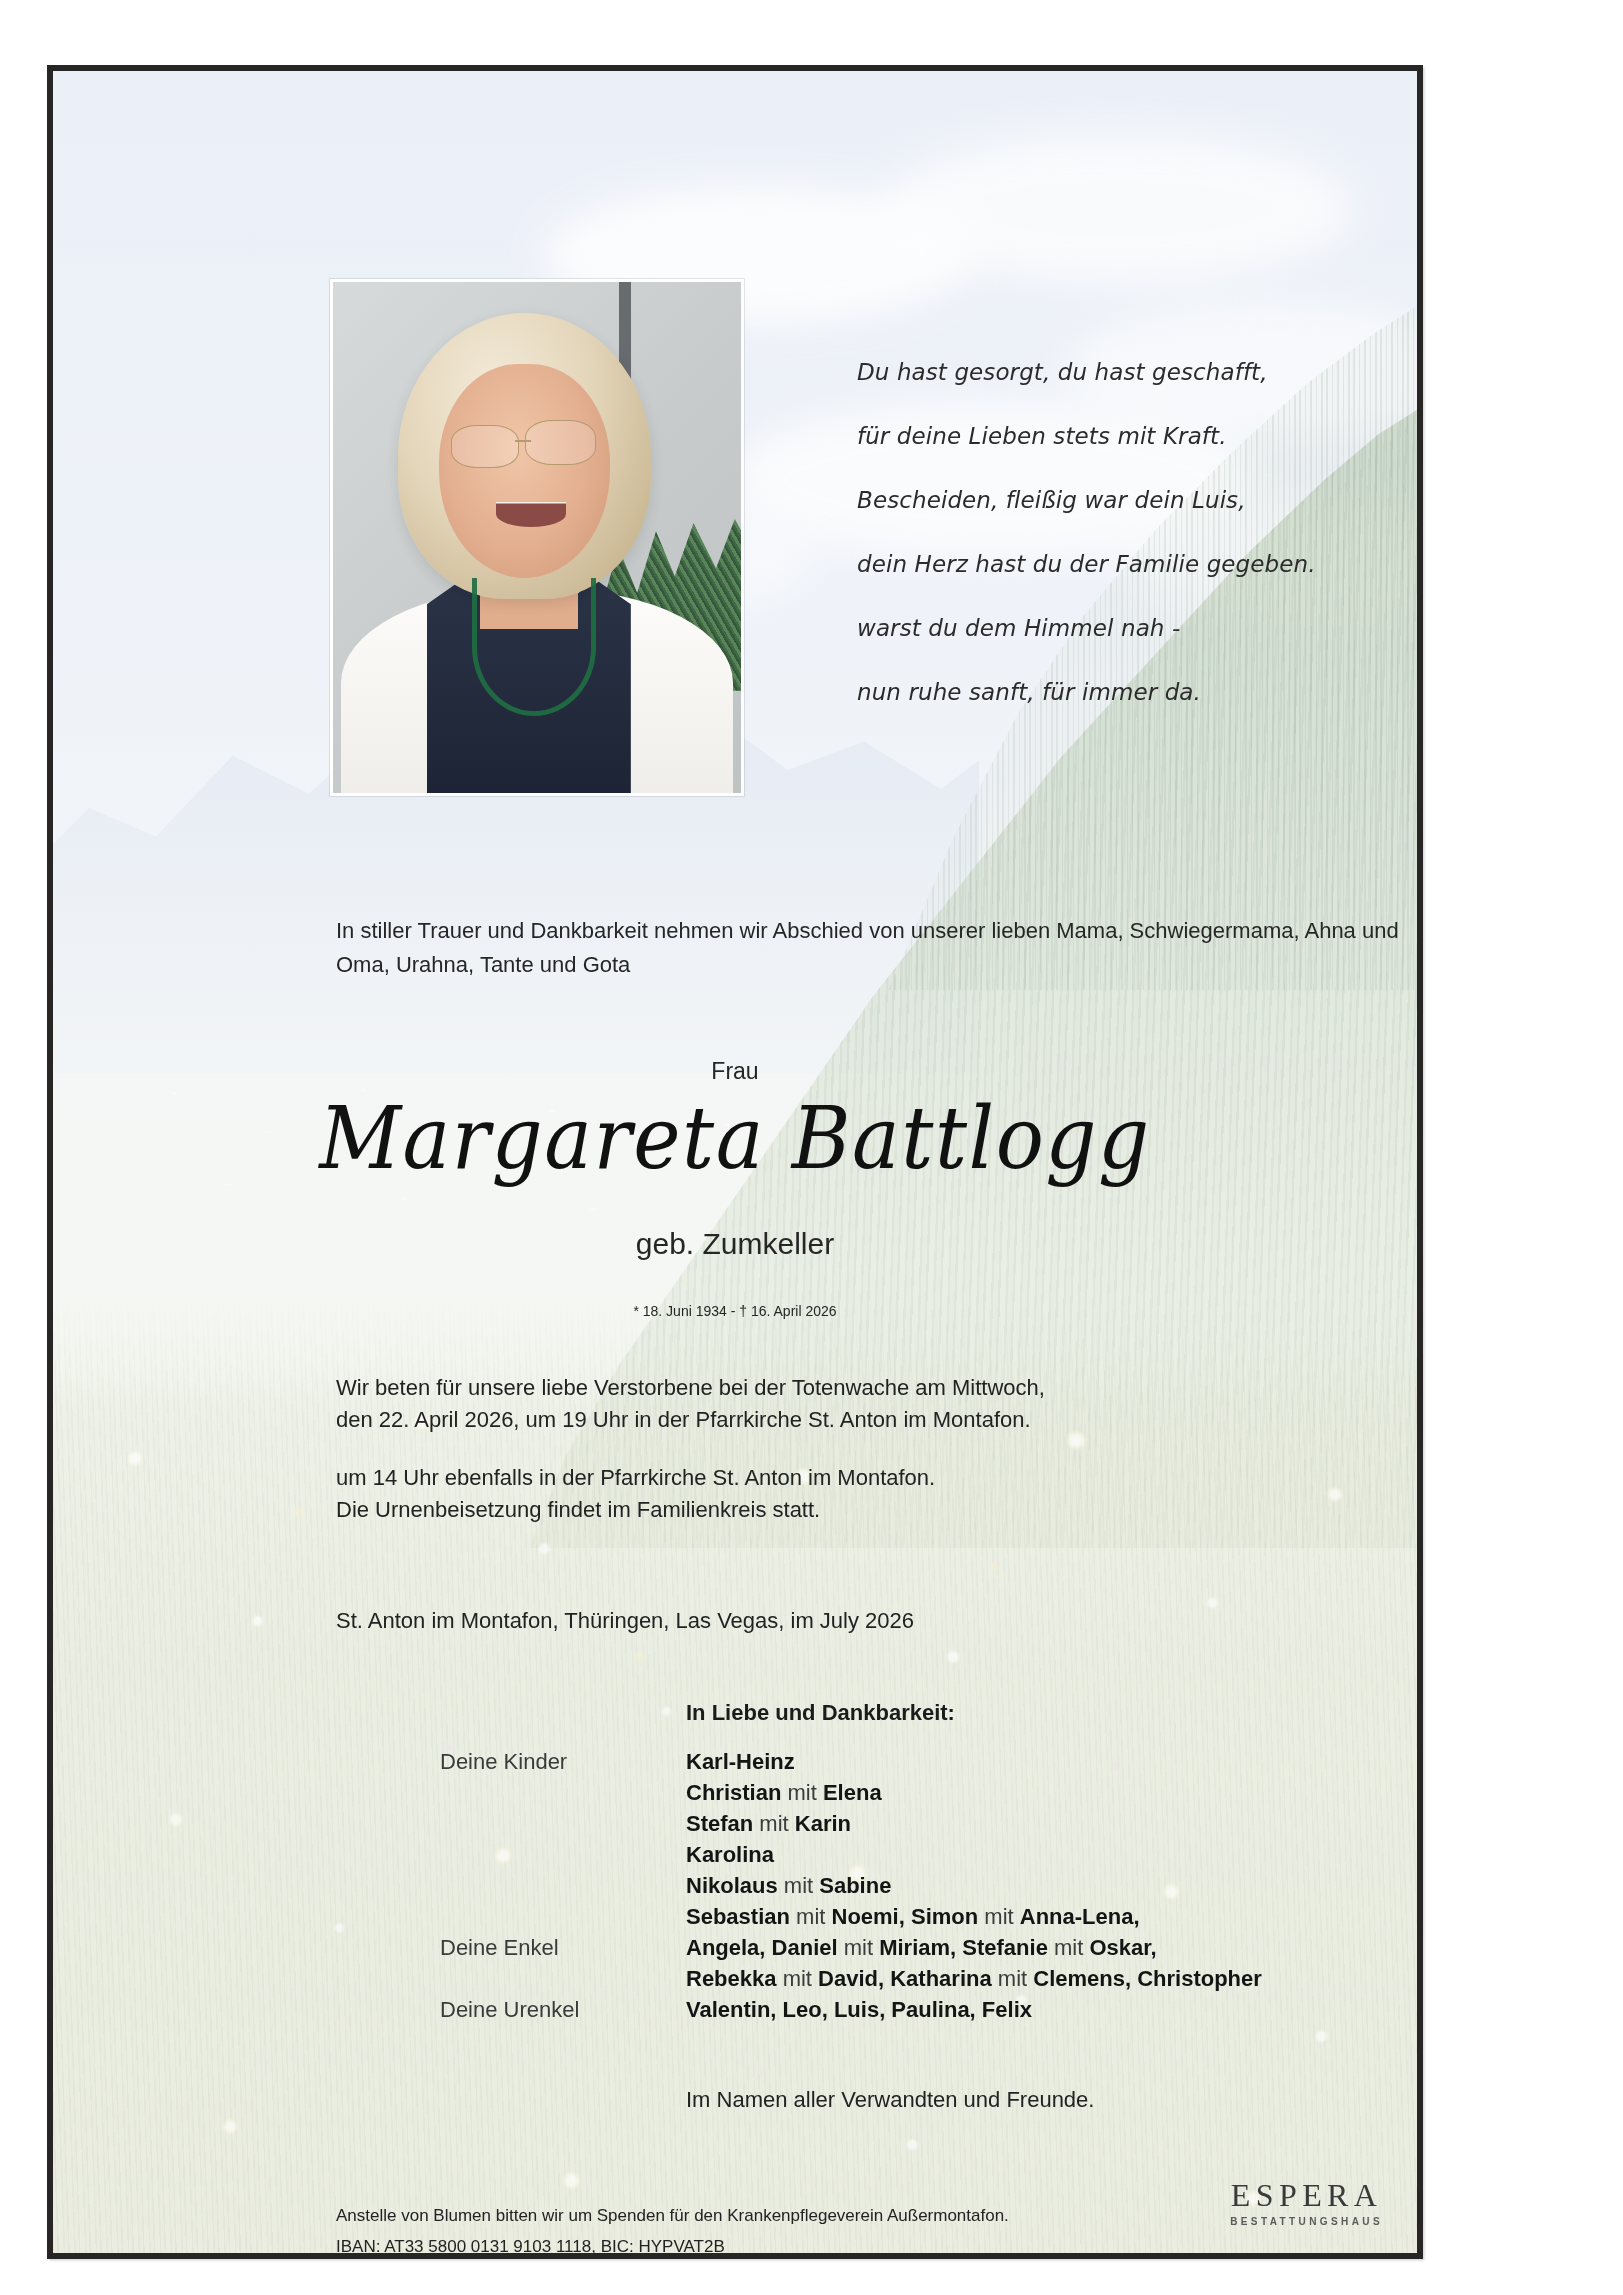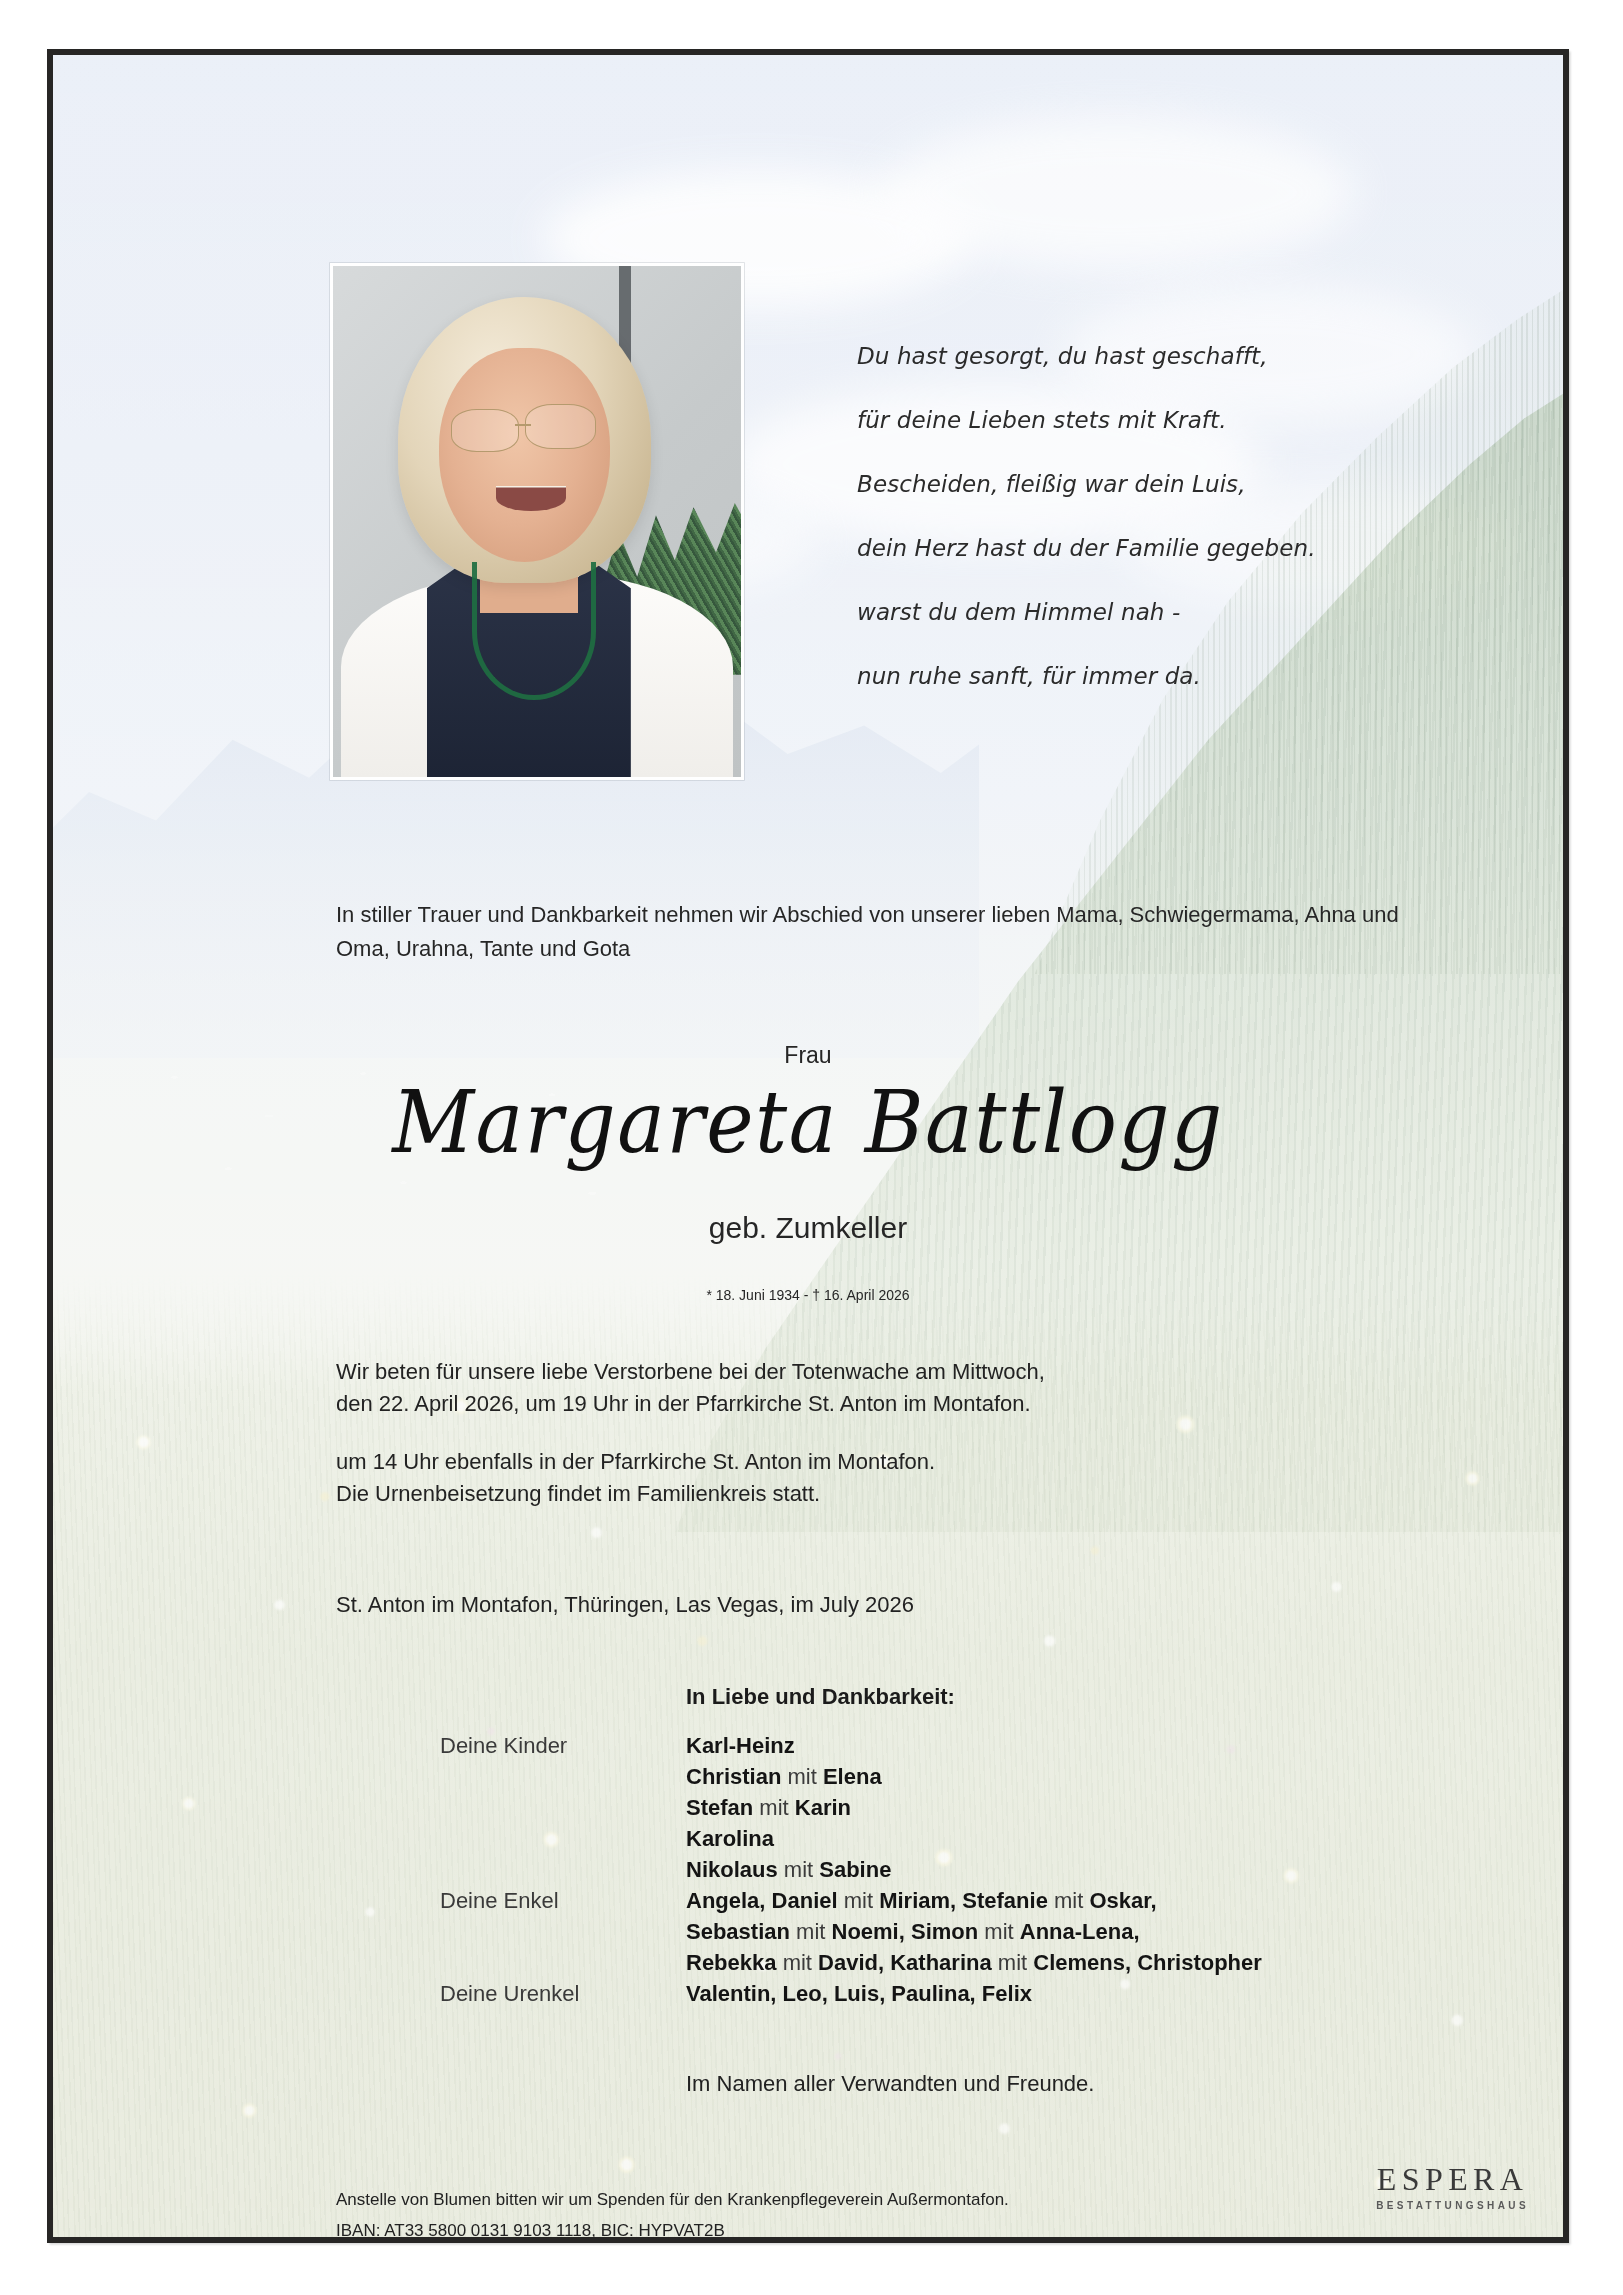--- a/index.html
+++ b/index.html
@@ -3,21 +3,21 @@
 <meta charset="utf-8">
 <title>Traueranzeige</title>
 <style>
   html,body{margin:0;padding:0;background:#ffffff;}
   body{width:1623px;height:2295px;font-family:"Liberation Sans",sans-serif;}
 
   .page{position:relative;width:1623px;height:2295px;background:#ffffff;overflow:hidden;}
 
   
   .frame{
-    position:absolute;left:47px;top:49px;width:1522px;height:2194px;
+    position:absolute;left:47px;top:65px;width:1376px;height:2194px;
     border:6.9px solid #272625;
     box-sizing:border-box;
     box-shadow:1.5px 1.5px 2.3px rgba(0,0,0,.18);
     overflow:hidden;
     background:#eab308;
   }
 
   
   .bg{position:absolute;inset:0;overflow:hidden;}
   .bg-sky{
@@ -308,26 +308,26 @@
           </div>
           <div class="fam-row">
             <div class="fam-label"></div>
             <div class="fam-names"><span>Karolina</span></div>
           </div>
           <div class="fam-row">
             <div class="fam-label"></div>
             <div class="fam-names"><span>Nikolaus</span><span class="lw"> mit </span><span>Sabine</span></div>
           </div>
           <div class="fam-row">
+            <div class="fam-label"></div>
+            <div class="fam-names"><span>Sebastian</span><span class="lw"> mit </span><span>Noemi, Simon</span><span class="lw"> mit </span><span>Anna-Lena,</span></div>
+          </div>
+          <div class="fam-row">
             <div class="fam-label">Deine Enkel</div>
             <div class="fam-names"><span>Angela, Daniel</span><span class="lw"> mit </span><span>Miriam, Stefanie</span><span class="lw"> mit </span><span>Oskar,</span></div>
-          </div>
-          <div class="fam-row">
-            <div class="fam-label"></div>
-            <div class="fam-names"><span>Sebastian</span><span class="lw"> mit </span><span>Noemi, Simon</span><span class="lw"> mit </span><span>Anna-Lena,</span></div>
           </div>
           <div class="fam-row">
             <div class="fam-label"></div>
             <div class="fam-names"><span>Rebekka</span><span class="lw"> mit </span><span>David, Katharina</span><span class="lw"> mit </span><span>Clemens, Christopher</span></div>
           </div>
           <div class="fam-row">
             <div class="fam-label">Deine Urenkel</div>
             <div class="fam-names"><span>Valentin, Leo, Luis, Paulina, Felix</span></div>
           </div>
         </div>

